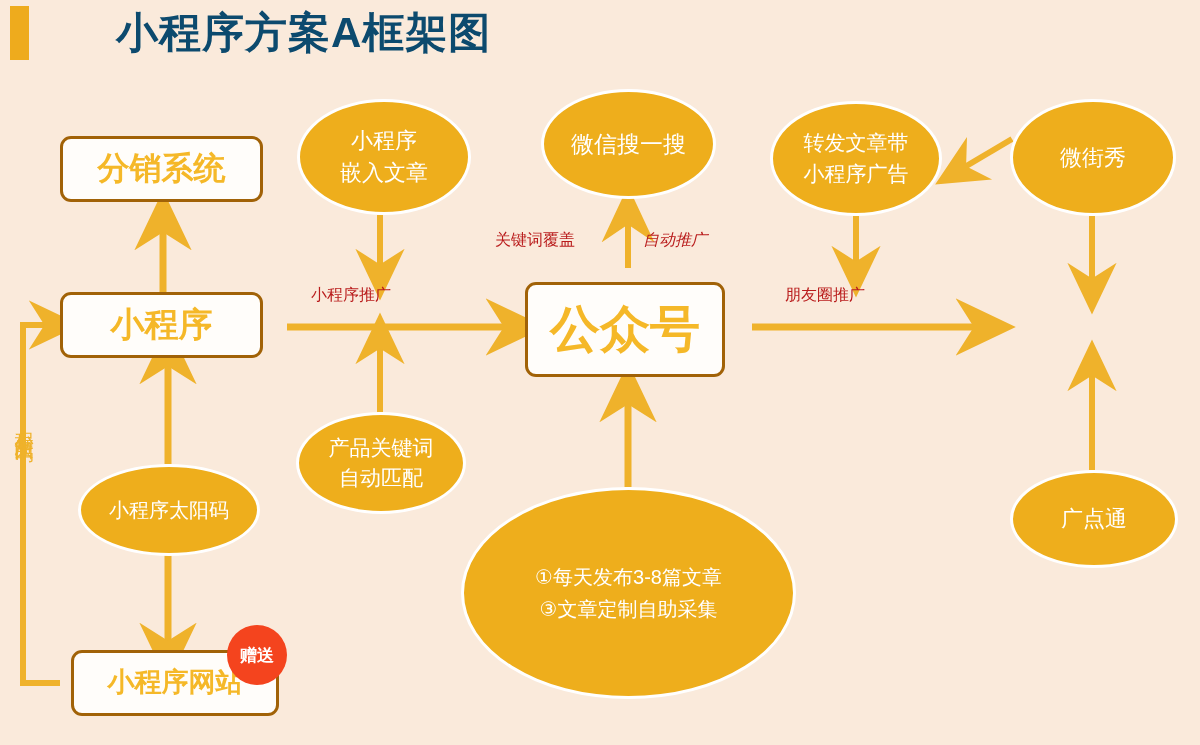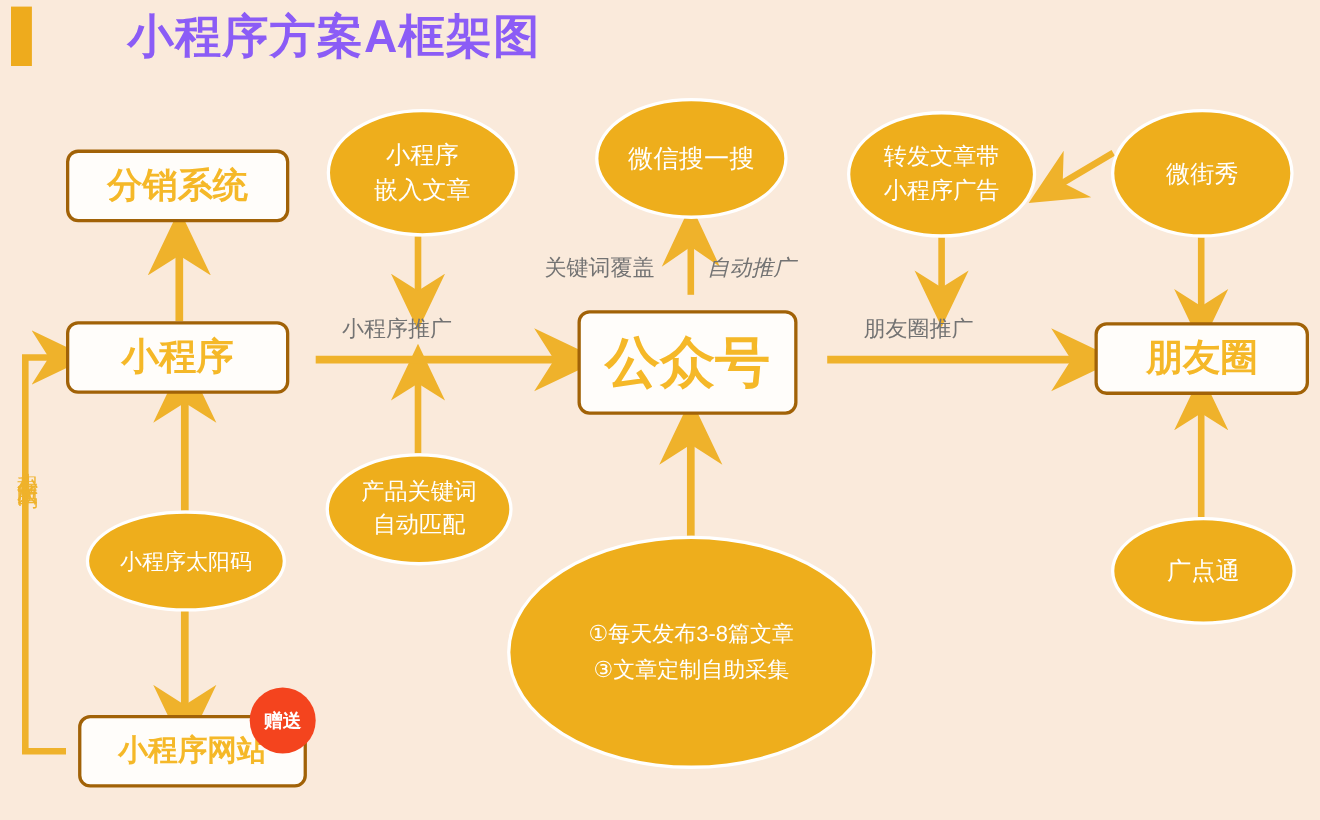--- a/index.html
+++ b/index.html
@@ -35,21 +35,21 @@
     width: 19px;
     height: 54px;
     background: #eeab1d;
   }
   .title-text {
     position: absolute;
     left: 116px;
     top: 6px;
     font-size: 42px;
     font-weight: bold;
-    color: #8b5cf6;
+    color: #0c4a6e;
     letter-spacing: 1px;
     white-space: nowrap;
     line-height: 54px;
   }
 
   
   .box {
     position: absolute;
     box-sizing: border-box;
     background: #fffdfa;
@@ -76,22 +76,22 @@
     align-items: center;
     justify-content: center;
     color: #ffffff;
     text-align: center;
   }
   .ellipse .line { display: block; white-space: nowrap; }
 
   
   .label {
     position: absolute;
-    color: #737373;
-    font-size: 20px;
+    color: #b91c1c;
+    font-size: 16px;
     white-space: nowrap;
     text-align: center;
   }
   .vlabel {
     position: absolute;
     color: #efb22b;
     font-size: 19px;
     writing-mode: vertical-rl;
     text-orientation: upright;
     letter-spacing: 3px;
@@ -165,23 +165,20 @@
   </div>
 
   <div class="box" style="left:60px; top:292px; width:203px; height:66px; font-size:34px;">
     <span>小程序</span>
   </div>
 
   <div class="box" style="left:525px; top:282px; width:200px; height:95px; font-size:50px;">
     <span>公众号</span>
   </div>
 
-  <div class="box" style="left:995px; top:293px; width:195px; height:66px; font-size:34px;">
-    <span>朋友圈</span>
-  </div>
 
   <div class="box" style="left:71px; top:650px; width:208px; height:66px; font-size:27px;">
     <span>小程序网站</span>
   </div>
 
   <div class="ellipse" style="left:297px; top:99px; width:174px; height:116px; font-size:22px; line-height:1.45;">
     <span class="line">小程序</span>
     <span class="line">嵌入文章</span>
   </div>
 

